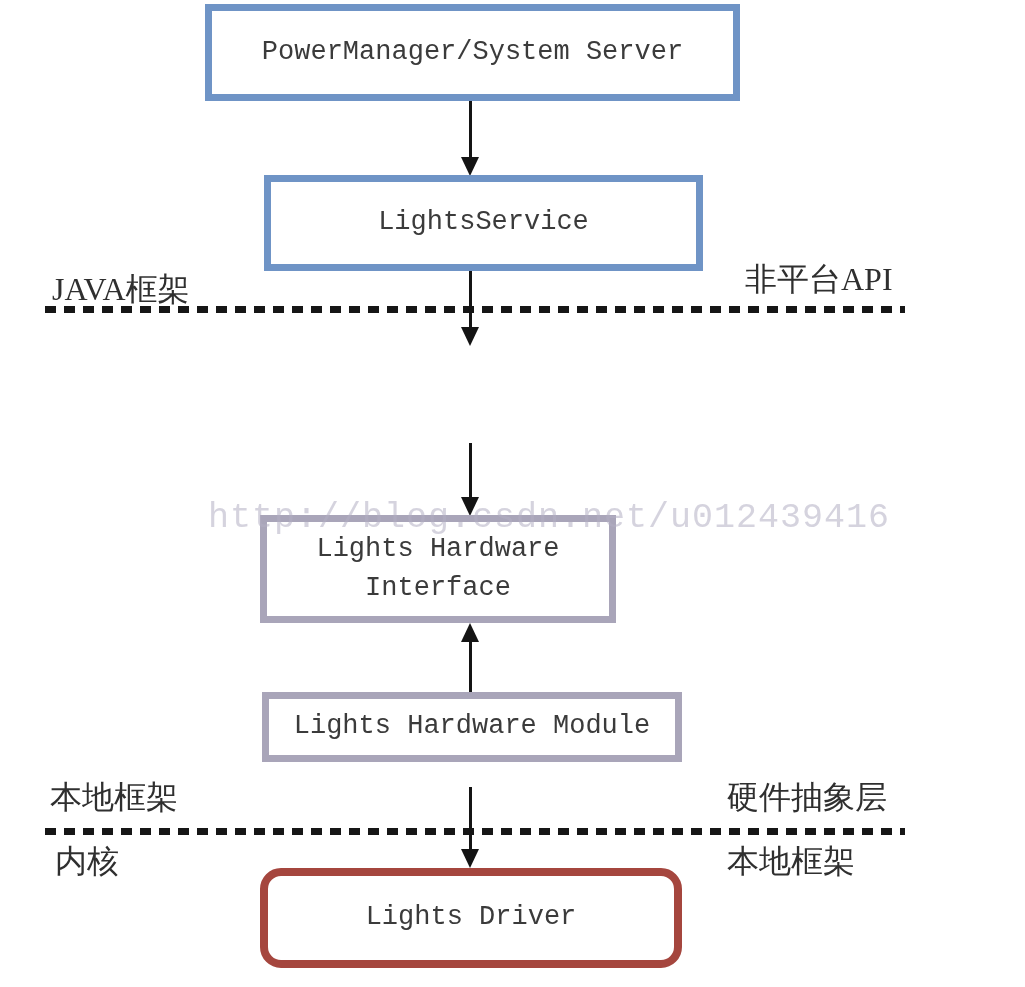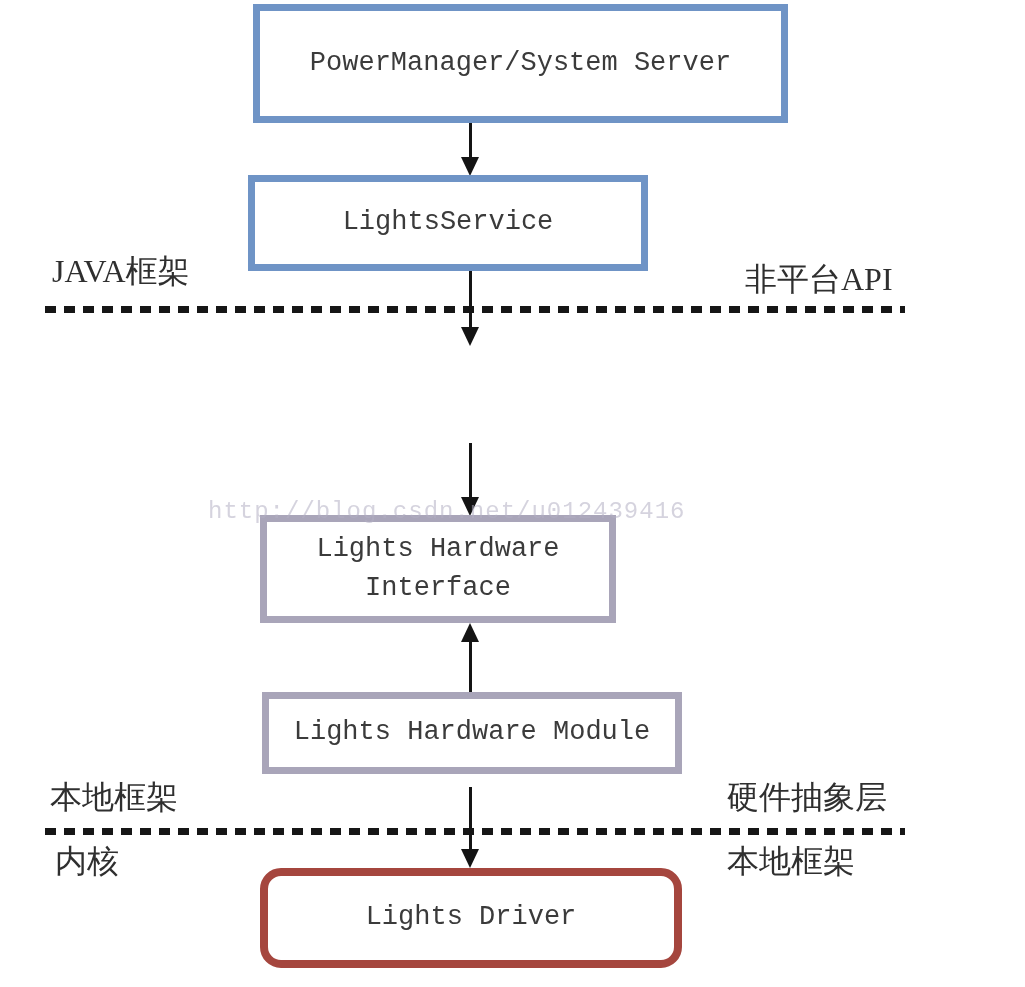--- a/index.html
+++ b/index.html
@@ -73,66 +73,66 @@
     font-size: 32px;
     color: #2f2f2f;
     white-space: nowrap;
     z-index: 2;
   }
   .watermark {
     position: absolute;
     left: 208px;
     top: 498px;
     font-family: "Liberation Mono", monospace;
-    font-size: 24px;
+    font-size: 35px;
     letter-spacing: 1px;
     color: rgba(178, 175, 194, 0.55);
     white-space: nowrap;
     z-index: 5;
     pointer-events: none;
   }
 </style>
 </head>
 <body>
 
 <div class="canvas">
 
   <div class="watermark">http://blog.csdn.net/u012439416</div>
 
-  <div class="box" style="left: 205px; top: 4px; width: 535px; height: 119px; border-color: rgb(111, 148, 198); margin-left: 48px;">
+  <div class="box" style="left: 205px; top: 4px; width: 535px; height: 97px; border-color: rgb(111, 148, 198);">
     <span class="box-label">PowerManager/System Server</span>
   </div>
 
   <div class="vline" style="left:469px; top:101px; height:58px;"></div>
   <div class="arrowhead down" style="left:461px; top:157px;"></div>
 
-  <div class="box" style="left: 248px; top: 175px; width: 400px; height: 96px; border-color: rgb(111, 148, 198);">
+  <div class="box" style="left: 264px; top: 175px; width: 439px; height: 96px; border-color: rgb(111, 148, 198);">
     <span class="box-label">LightsService</span>
   </div>
 
-  <div class="layer-label" style="left:52px; top:250px;">JAVA框架</div>
+  <div class="layer-label" style="left:52px; top:268px;">JAVA框架</div>
   <div class="layer-label" style="left:745px; top:258px;">非平台API</div>
 
   <div class="dotted-line" style="top:306px;"></div>
 
   <div class="vline" style="left:469px; top:271px; height:58px;"></div>
   <div class="arrowhead down" style="left:461px; top:327px;"></div>
 
 
   <div class="vline" style="left:469px; top:443px; height:56px;"></div>
   <div class="arrowhead down" style="left:461px; top:497px;"></div>
 
   <div class="box" style="left: 260px; top: 515px; width: 356px; height: 108px; border-color: rgb(169, 165, 185);">
     <span class="box-label wrap">Lights Hardware Interface</span>
   </div>
 
   <div class="arrowhead up" style="left:461px; top:623px;"></div>
   <div class="vline" style="left:469px; top:640px; height:52px;"></div>
 
-  <div class="box" style="left: 262px; top: 692px; width: 420px; height: 82px; border-color: rgb(169, 165, 185);">
+  <div class="box" style="left: 262px; top: 692px; width: 420px; height: 70px; border-color: rgb(169, 165, 185);">
     <span class="box-label">Lights Hardware Module</span>
   </div>
 
   <div class="layer-label" style="left:50px; top:776px;">本地框架</div>
   <div class="layer-label" style="left:727px; top:776px;">硬件抽象层</div>
 
   <div class="dotted-line" style="top:828px;"></div>
 
   <div class="layer-label" style="left:55px; top:840px;">内核</div>
   <div class="layer-label" style="left:727px; top:840px;">本地框架</div>

